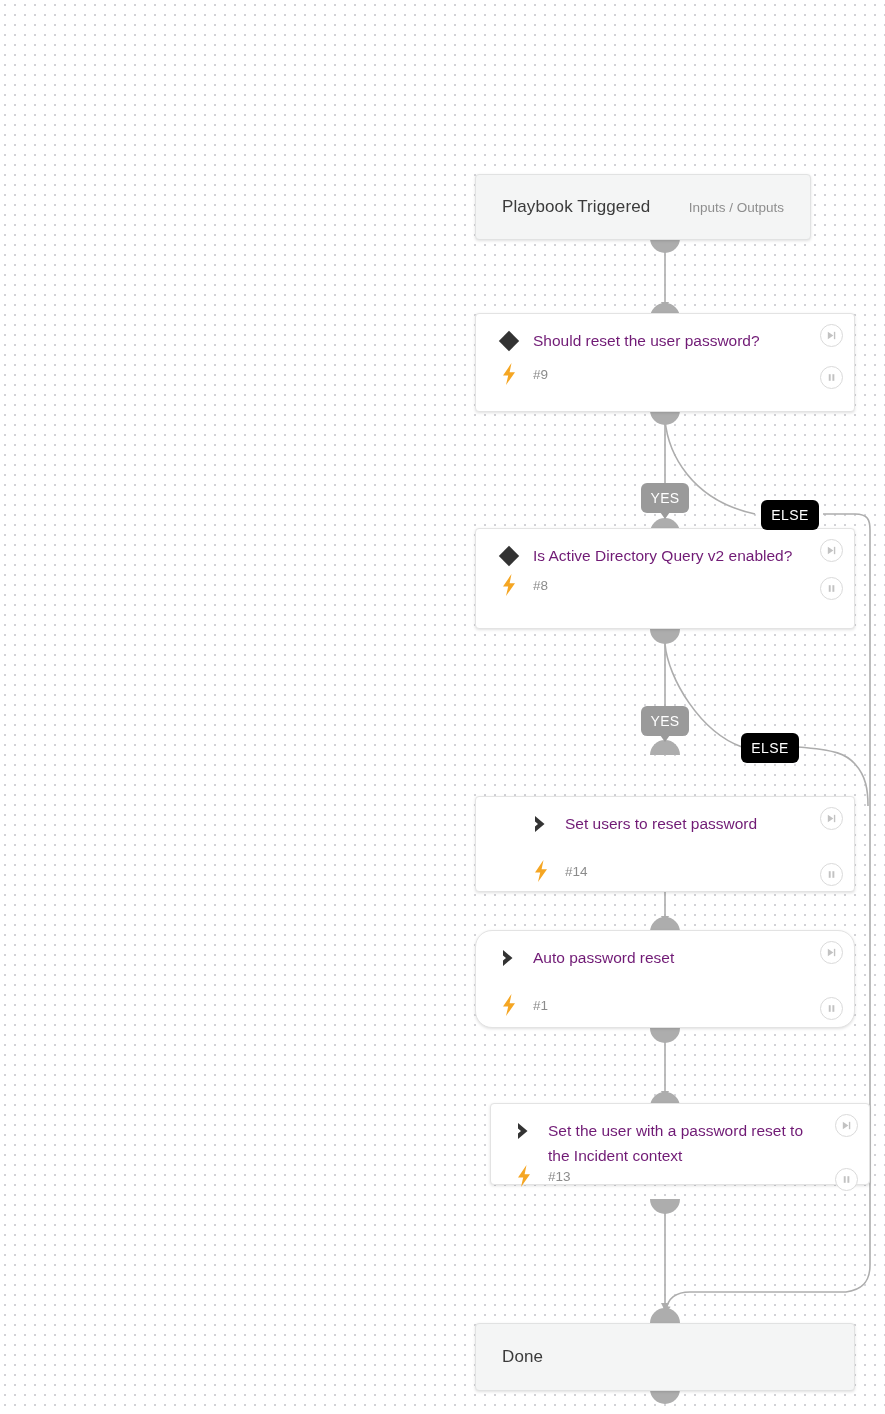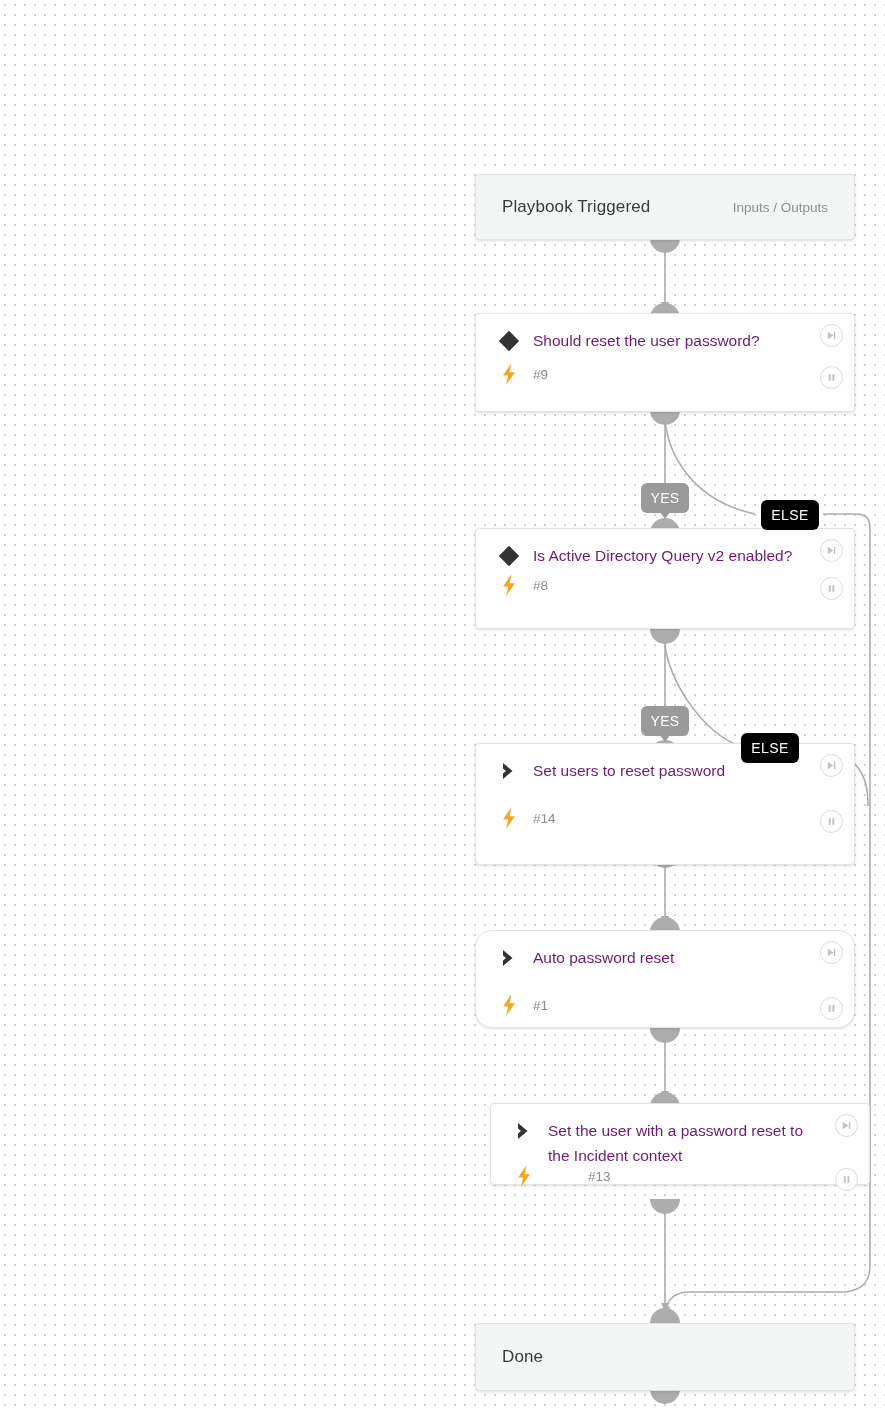--- a/index.html
+++ b/index.html
@@ -220,21 +220,21 @@
   <div class="cap down" style="left:650px; top:629px;"></div>
   <div class="cap up" style="left:650px; top:740px;"></div>
   <div class="cap down" style="left:650px; top:853px;"></div>
   <div class="cap up" style="left:650px; top:917px;"></div>
   <div class="cap down" style="left:650px; top:1028px;"></div>
   <div class="cap up" style="left:650px; top:1092px;"></div>
   <div class="cap down" style="left:650px; top:1199px;"></div>
   <div class="cap up" style="left:650px; top:1308px;"></div>
   <div class="cap down" style="left:650px; top:1389px;"></div>
 
-  <div class="node plain" style="left:475px; top:174px; width:380px; height:66px;">
+  <div class="node plain" style="left:475px; top:174px; width:336px; height:66px;">
     <span class="plain-title">Playbook Triggered</span>
     <span class="plain-aux">Inputs / Outputs</span>
   </div>
 
   <div class="node task" style="left:475px; top:313px; width:380px; height:99px;">
     <div class="node-row-top">
       <span class="type-icon">
         <svg width="22" height="22" viewBox="0 0 22 22">
             <rect x="3.8" y="3.8" width="14.4" height="14.4" transform="rotate(45 11 11)" fill="#333333"></rect>
           </svg>
@@ -301,21 +301,21 @@
     </div>
   </div>
 
   <div class="badge yes" style="left:641px; top:706px;">
     <span>YES</span>
   </div>
   <div class="badge els" style="left:741px; top:733px;">
     <span>ELSE</span>
   </div>
 
-  <div class="node task" style="left:475px; top:743px; width:380px; height:122px;">
+  <div class="node task" style="left:475px; top:796px; width:380px; height:96px;padding-left:32px;">
     <div class="node-row-top">
       <span class="type-icon">
         <svg width="22" height="22" viewBox="0 0 22 22">
             <path d="M5,3 L14.5,11 L5,19 L5,13.6 L8,11 L5,8.4 z" fill="#333333"></path>
           </svg>
       </span>
       <span class="node-title">Set users to reset password</span>
       <span class="ctrl skip">
         <svg width="11" height="11" viewBox="0 0 12 12">
             <path d="M2,2 L8,6 L2,10 z" fill="#c2c2c2"></path>
@@ -378,21 +378,21 @@
           </svg>
       </span>
       <span class="node-title" style="padding-right:34px;">Set the user with a password reset to the Incident context</span>
       <span class="ctrl skip">
         <svg width="11" height="11" viewBox="0 0 12 12">
             <path d="M2,2 L8,6 L2,10 z" fill="#c2c2c2"></path>
             <rect x="8.6" y="2" width="1.5" height="8" fill="#c2c2c2"></rect>
           </svg>
       </span>
     </div>
-    <div class="node-row-bottom" style="padding-top:0; margin-top:-4px;gap:40px;">
+    <div class="node-row-bottom" style="padding-top:0; margin-top:-4px;">
       <span class="bolt-icon">
         <svg width="20" height="24" viewBox="0 0 20 24">
             <path d="M12.5,1 L4,13.4 L9.2,13.4 L7,23 L16,10.3 L10.6,10.3 z" fill="#f5a623"></path>
           </svg>
       </span>
       <span class="node-id">#13</span>
       <span class="ctrl pause">
         <svg width="11" height="11" viewBox="0 0 12 12">
             <rect x="3" y="2.4" width="2.1" height="7.2" fill="#c2c2c2"></rect>
             <rect x="7" y="2.4" width="2.1" height="7.2" fill="#c2c2c2"></rect>

